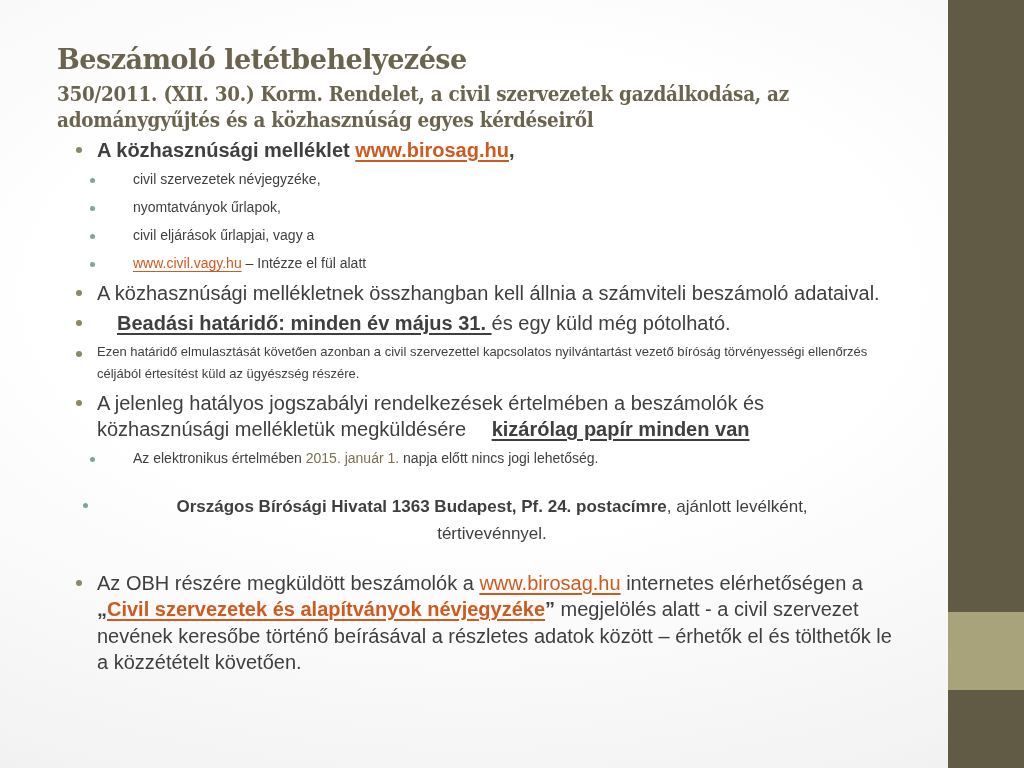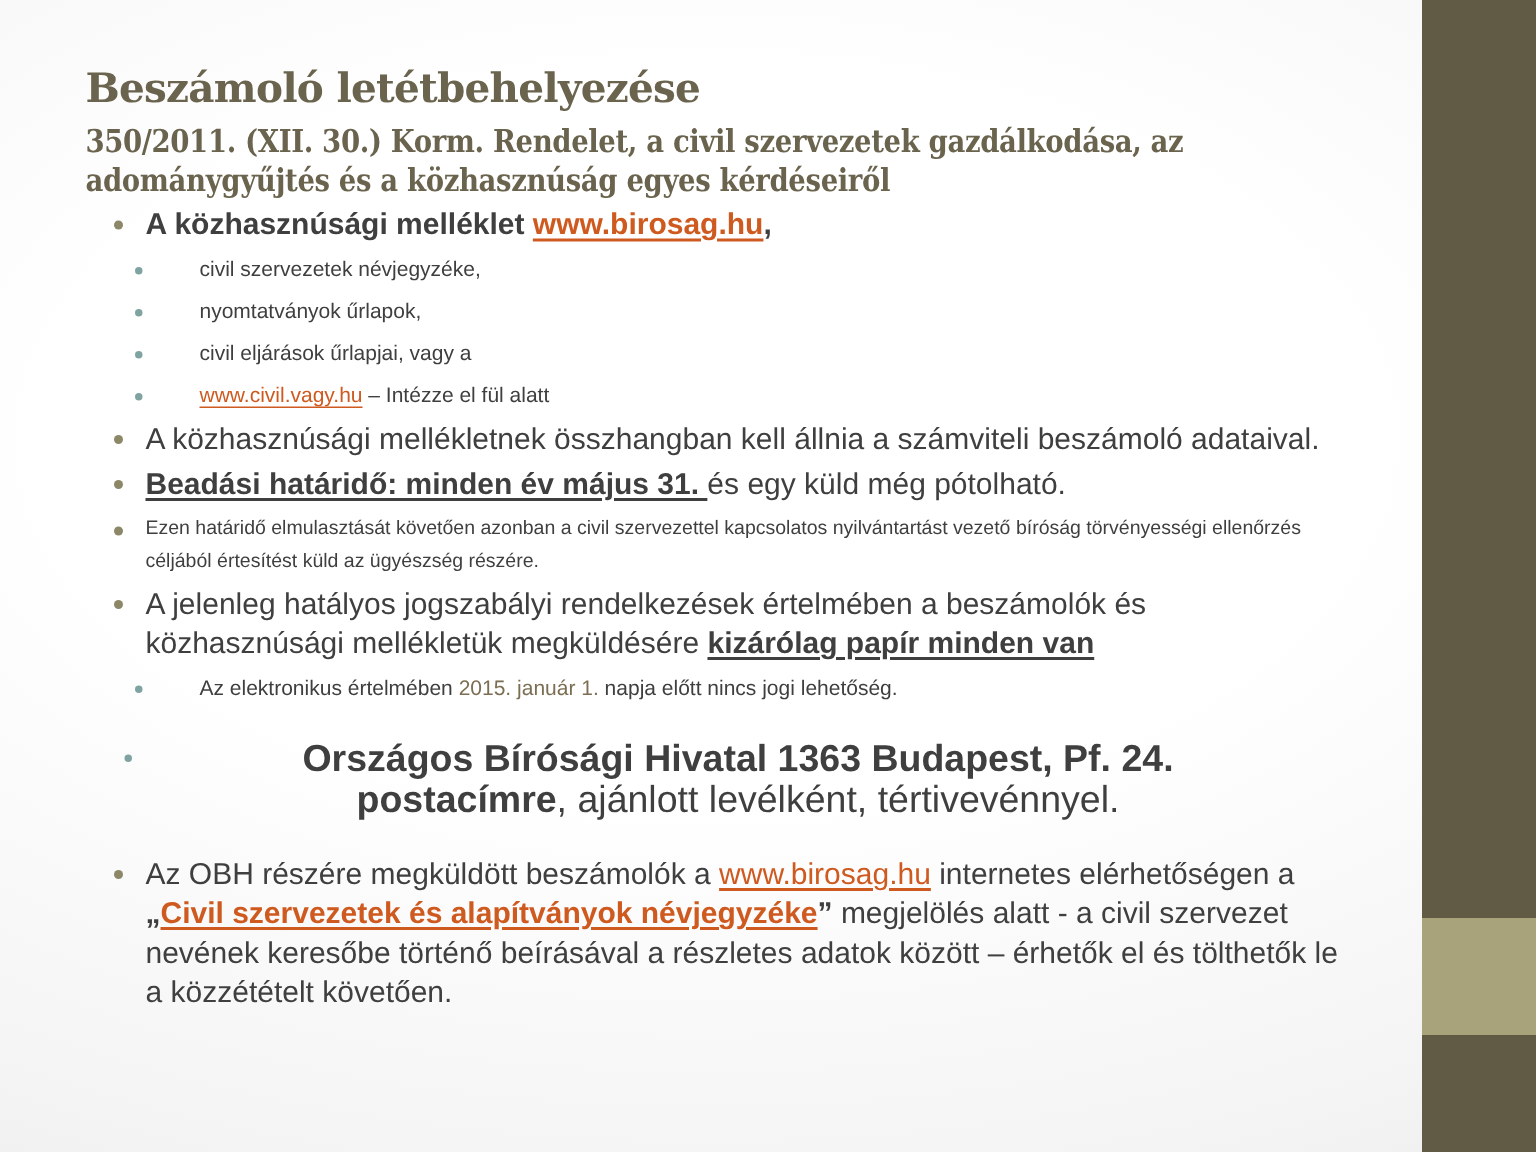--- a/index.html
+++ b/index.html
@@ -63,36 +63,36 @@
     left: 57px; top: 137px;
     width: 838px;
   }
   .item { position: relative; margin: 0 0 4px 0; }
   .item .txt { display: block; }
 
   .item.l1 { padding-left: 40px; font-size: 20px; line-height: 26.5px; }
   .item.l2 { padding-left: 76px; font-size: 14px; line-height: 23px; margin-bottom: 5px; }
   .item.small { font-size: 13px; line-height: 22.5px; }
   .item.spacer { margin-top: 23px; }
-  .item.centered { padding-left: 72px; padding-right: 40px; font-size: 25px; line-height: 27px; }
+  .item.centered { padding-left: 72px; padding-right: 40px; font-size: 17px; line-height: 27px; }
   .item.centered .txt { text-align: center; }
 
   .marker {
     position: absolute;
     top: 10px;
     width: 6px; height: 6px;
     border-radius: 50%;
     background: var(--bullet1);
   }
   .item.l1 .marker { left: 19px; }
   .item.l2 .marker { left: 33px; width: 5px; height: 5px; background: var(--bullet2); }
   .item.centered .marker { left: 26px; width: 5px; height: 5px; background: var(--bullet2); }
 
   .b { font-weight: bold; }
-  .u { text-decoration: underline; text-underline-offset: 3px; }
+  .u { text-decoration: underline; text-underline-offset: 3px; margin-left: 20px; }
   a.link {
     color: var(--link-color);
     text-decoration: underline;
     text-underline-offset: 3px;
     cursor: pointer;
   }
   .accent { color: var(--date-accent); }
 </style>
 </head>
 <body>

